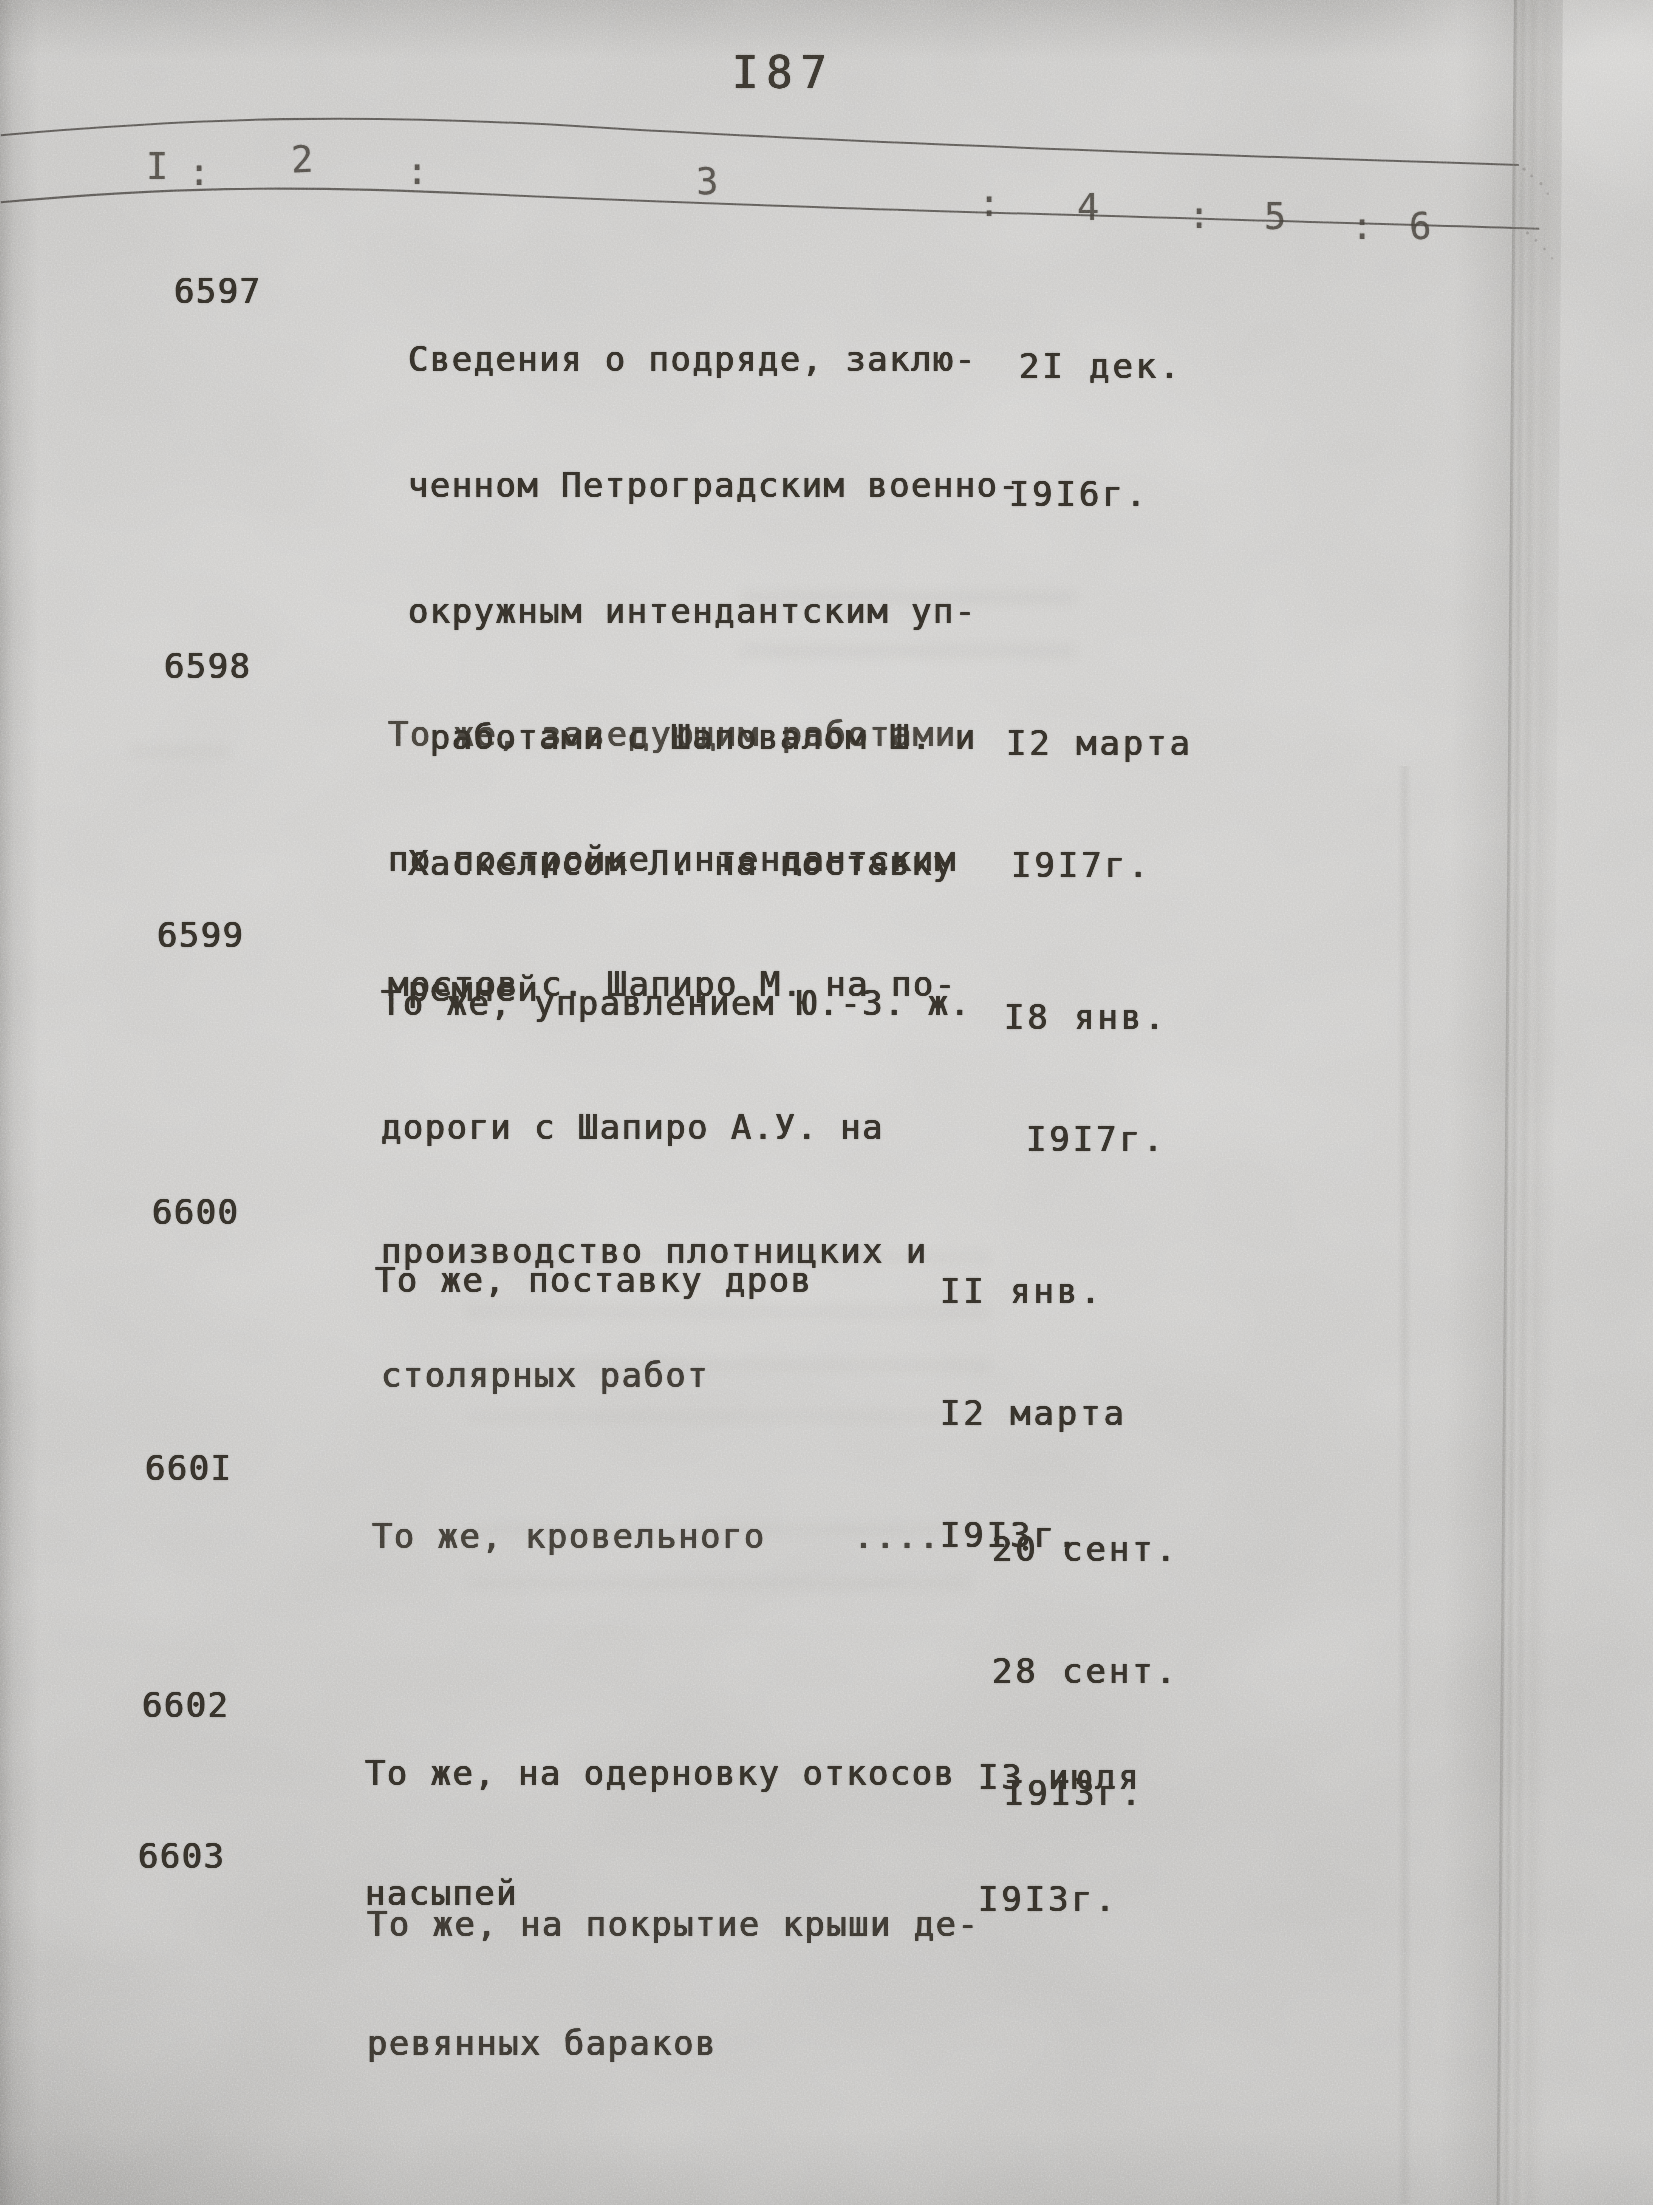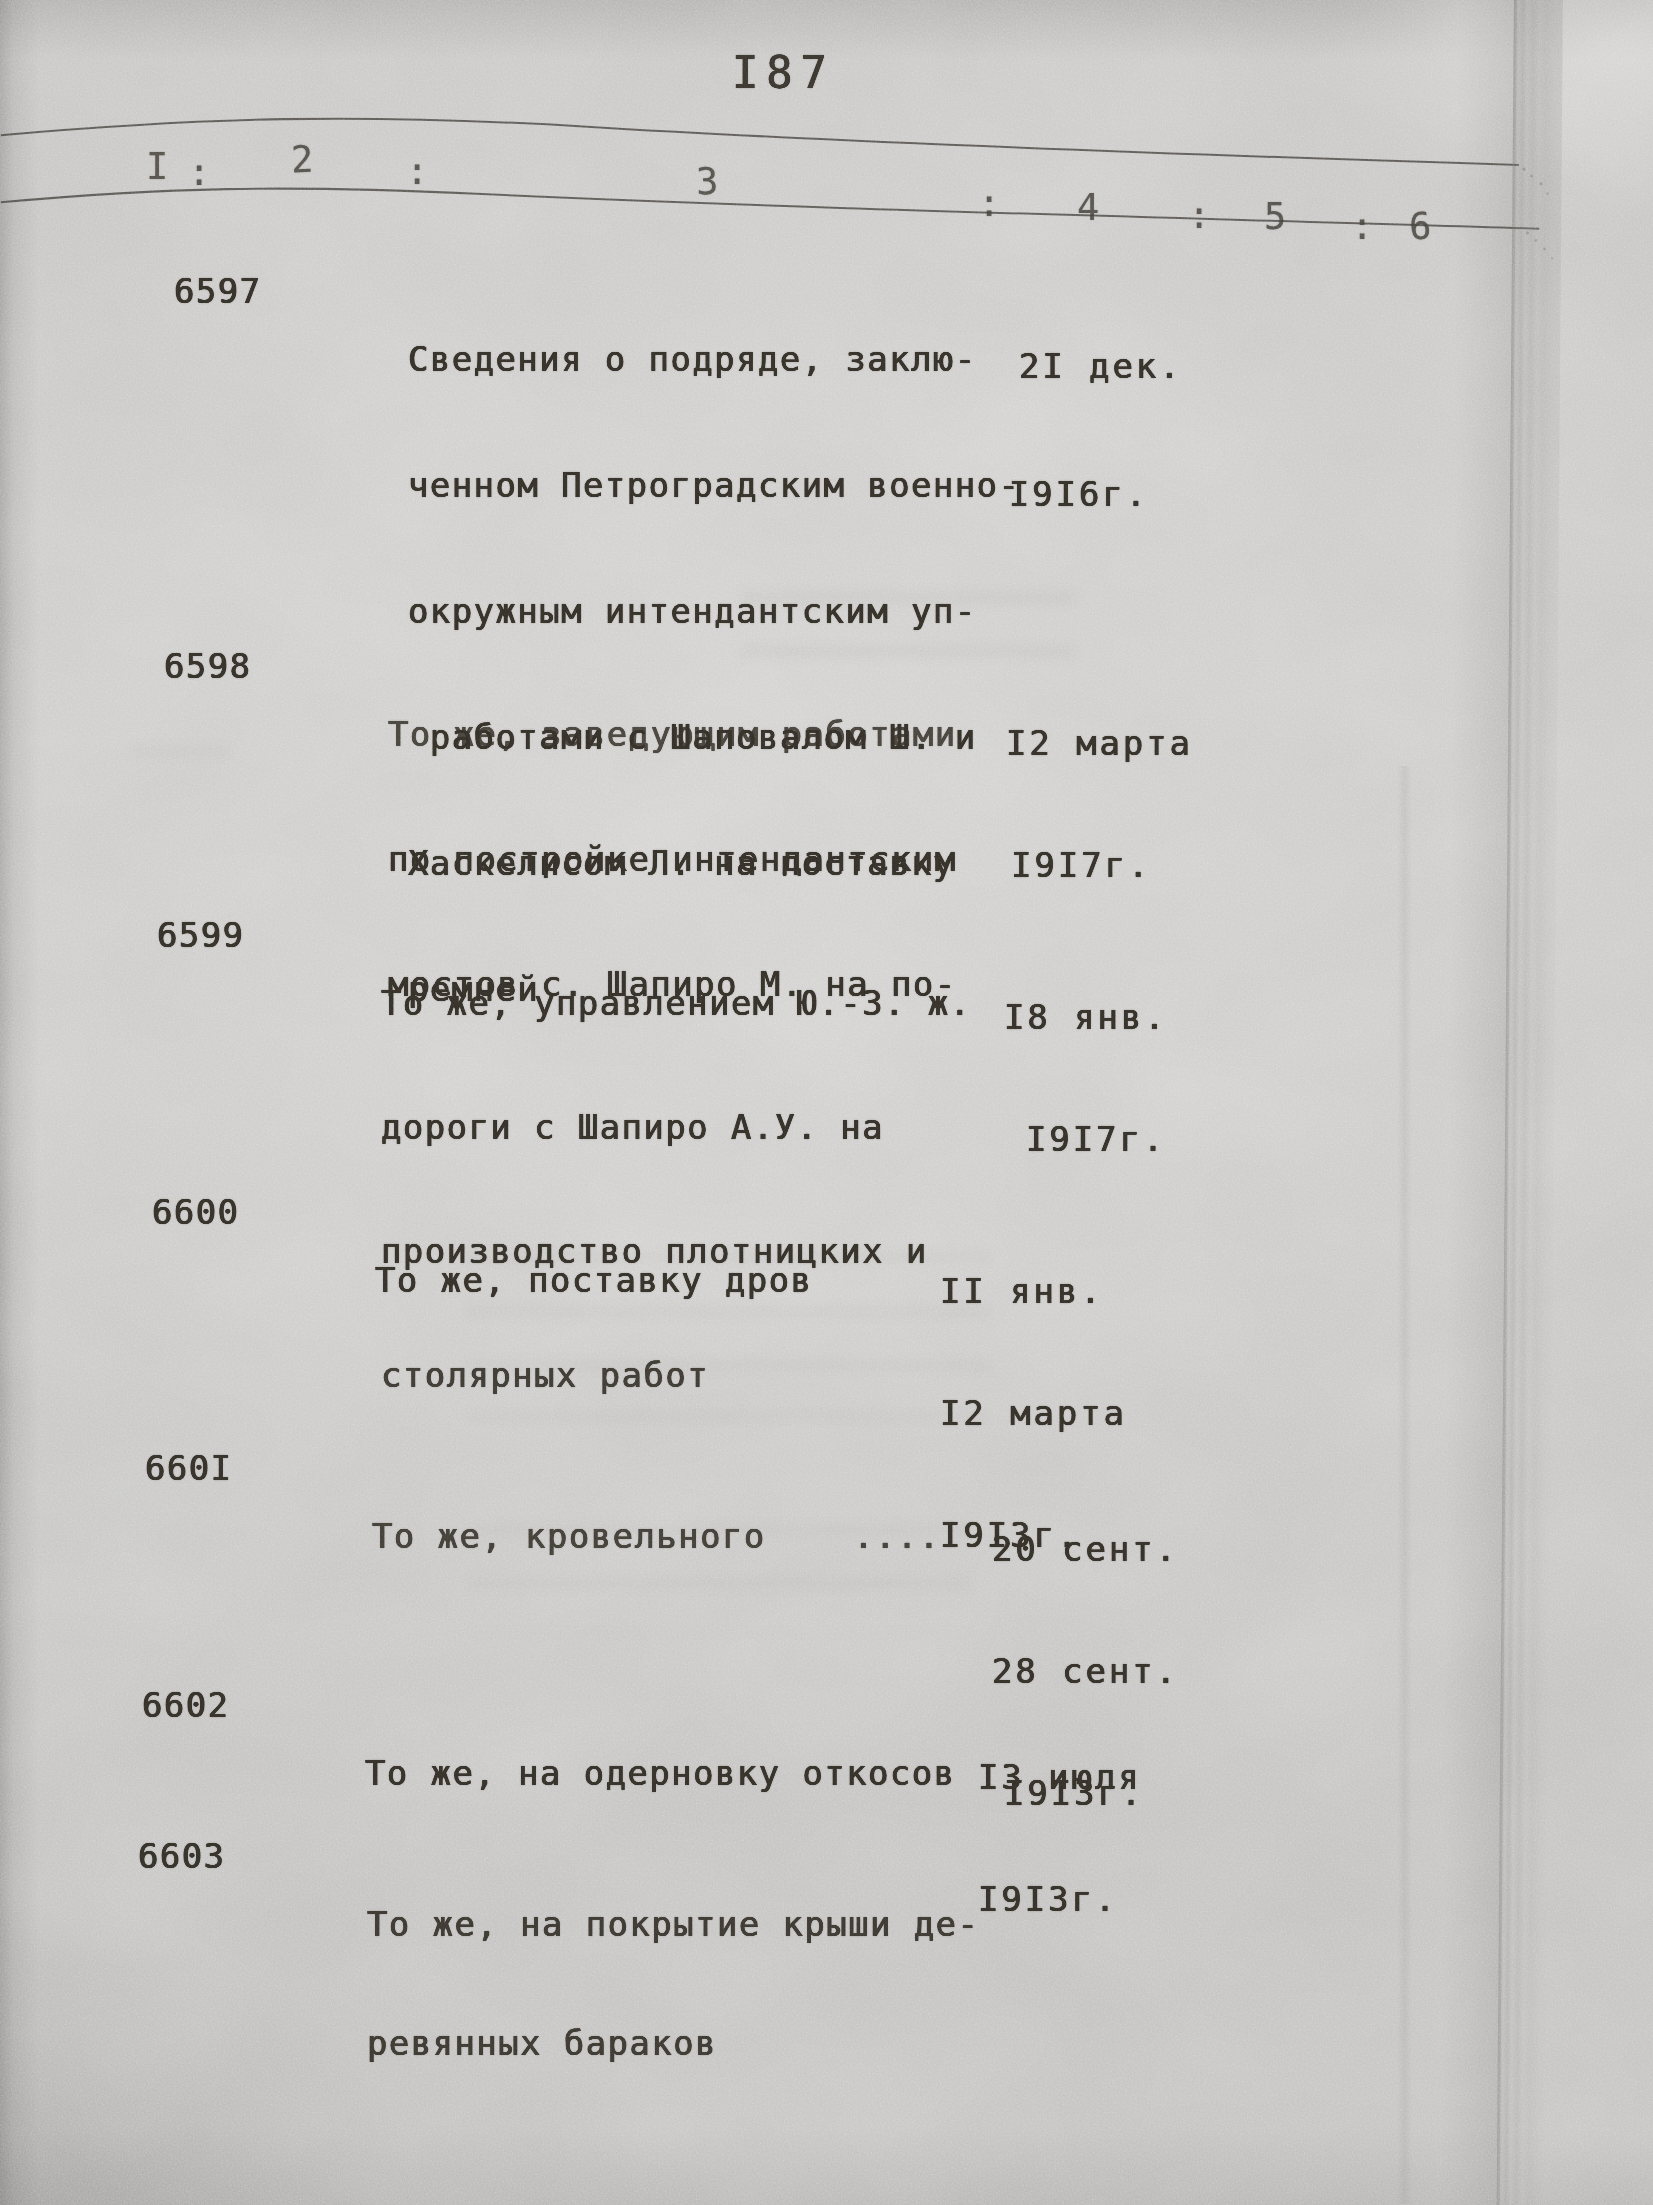--- a/index.html
+++ b/index.html
@@ -243,20 +243,21 @@
         <div class="dtline">20 сент.</div>
         <div class="dtline">28 сент.</div>
         <div class="dtline">I9I3г.</div>
       </div>
     </article>
 
     <article class="entry e5">
       <span class="tw num">6602</span>
       <div class="tw desc">
         <div class="dline">То же, на одерновку откосов</div>
+        <div class="dline">насыпей</div>
       </div>
       <div class="tw dates">
         <div class="dtline">I3 июля</div>
         <div class="dtline">I9I3г.</div>
       </div>
     </article>
 
     <article class="entry e6">
       <span class="tw num">6603</span>
       <div class="tw desc">

